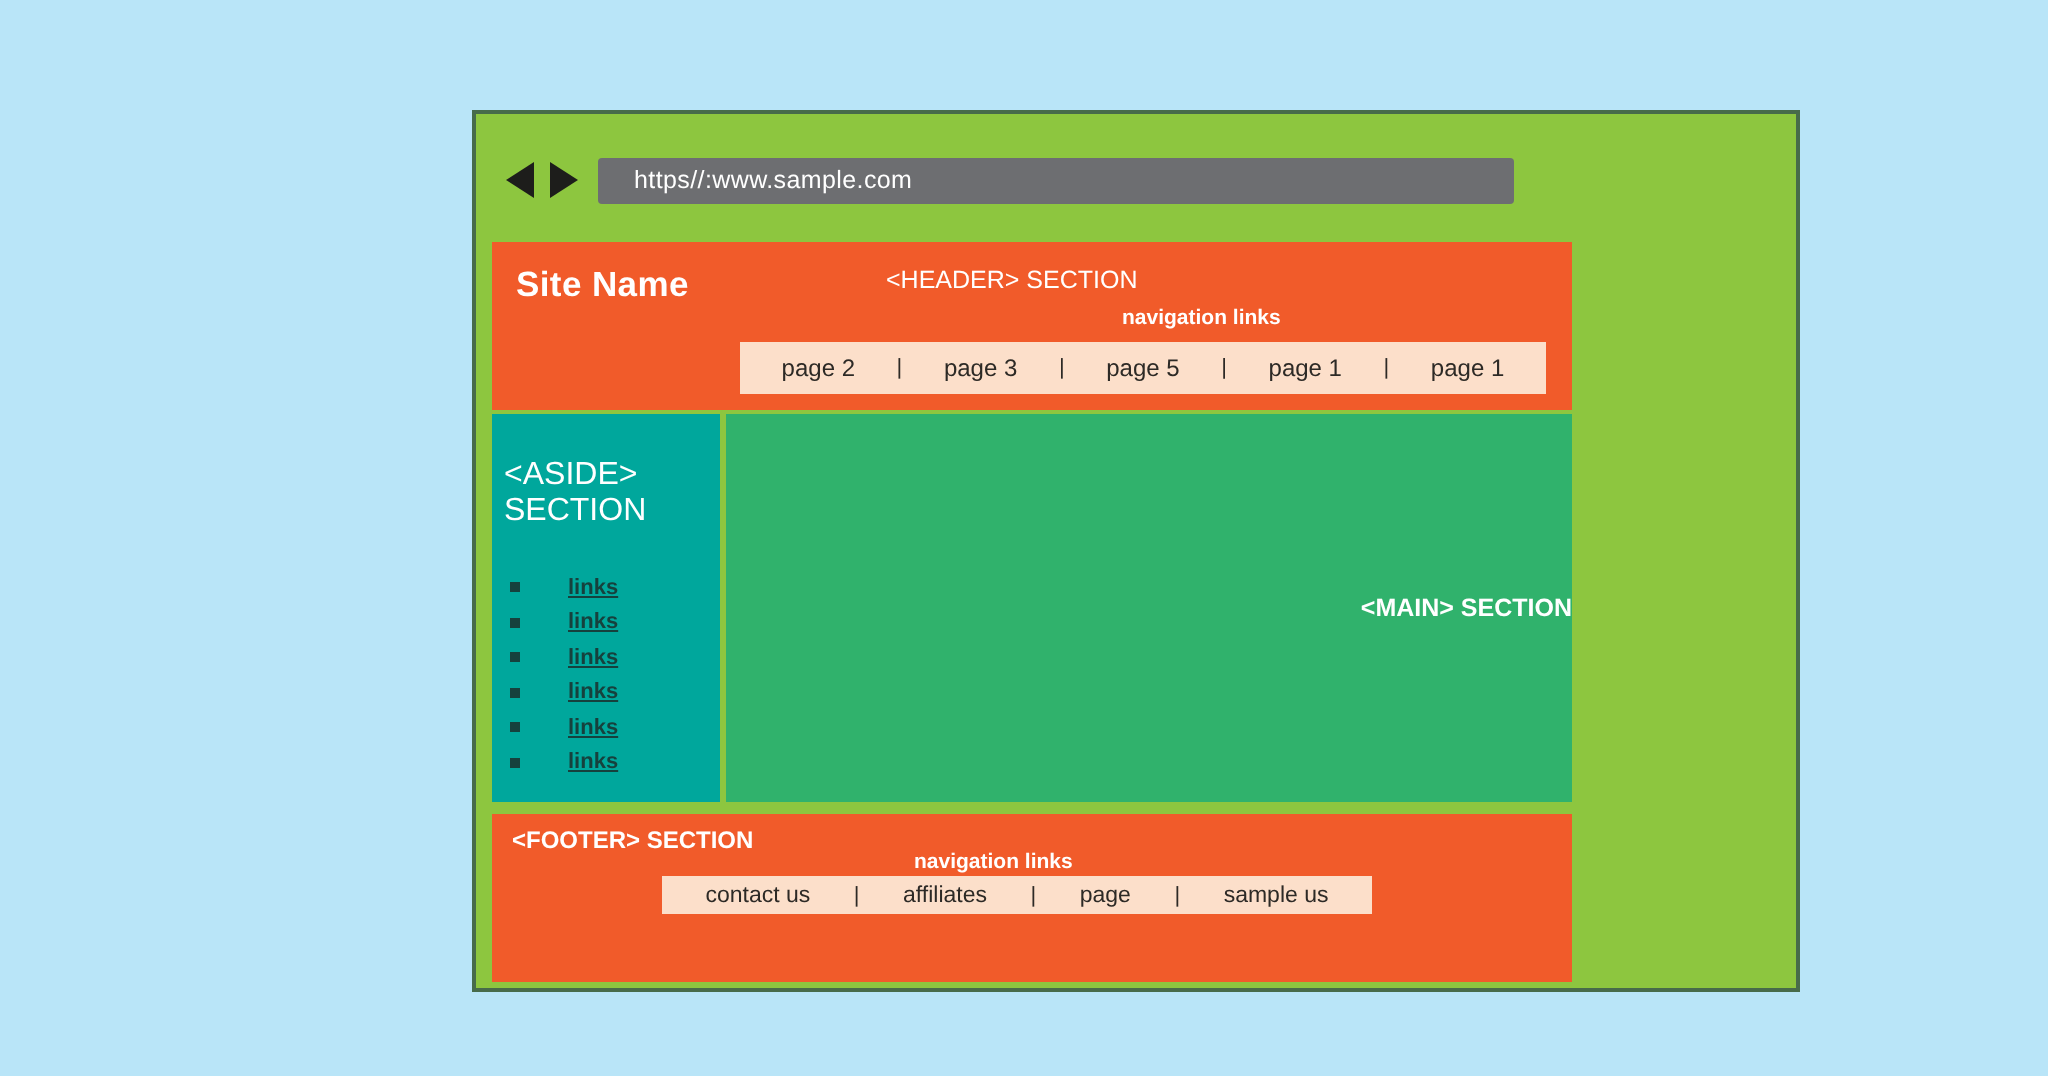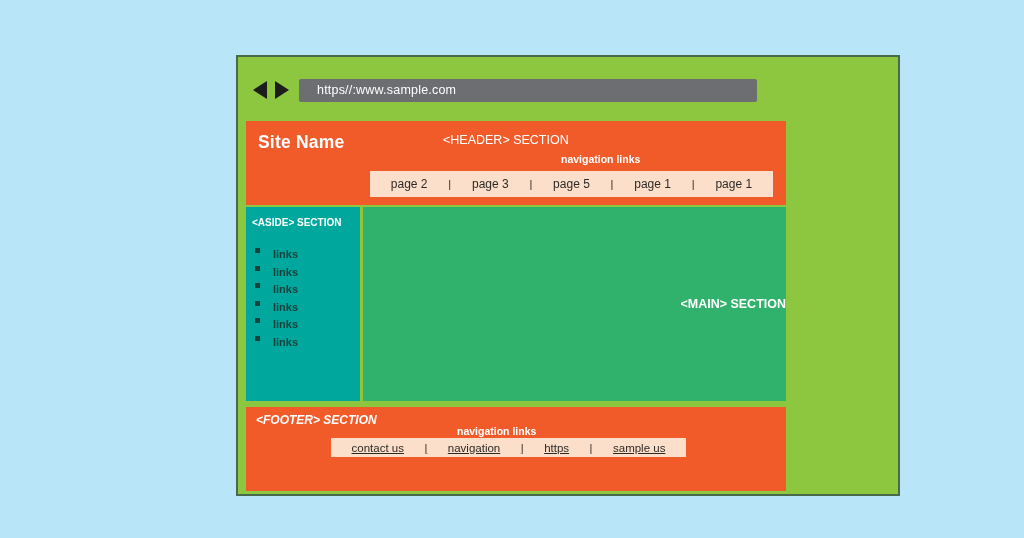--- a/index.html
+++ b/index.html
@@ -59,42 +59,42 @@
     display:flex;align-items:center;justify-content:space-evenly;
   }
   .header-nav-bar{position:absolute;left:124px;top:50px;width:403px;height:26px;font-size:12px;}
   .nav-bar .sep{color:var(--dark-text);font-size:11px;}
   .nav-bar .nav-item{cursor:pointer;}
   
   .aside{
     position:absolute;left:8px;top:150px;width:114px;height:194px;
     background:var(--teal);color:var(--white);
   }
-  .aside-label{margin:10px 0 0 6px;font-size:10px;font-weight:700;}
+  .aside-label{margin:22px 0 0 6px;font-size:16px;font-weight:400;}
   .aside-links{margin:20px 0 0 9px;display:block;}
   .aside-links .link-item{
-    display:flex;align-items:flex-start;gap:13px;height:17.5px;
-    font-size:11px;color:var(--aside-dark);font-weight:600;cursor:pointer;
+    display:flex;align-items:center;gap:24px;height:17.5px;
+    font-size:11px;color:var(--aside-dark);font-weight:600;cursor:pointer;text-decoration:underline;
   }
   .aside-links .bullet{width:5px;height:5px;background:var(--aside-dark);display:inline-block;}
   
   .main{
     position:absolute;left:125px;top:150px;width:423px;height:194px;
     background:var(--main-green);color:var(--white);
     display:flex;align-items:center;justify-content:flex-end;
   }
   .main-label{font-size:12.5px;font-weight:700;}
   
   .footer{
     position:absolute;left:8px;top:350px;width:540px;height:84px;
     background:var(--orange);color:var(--white);
   }
-  .footer-label{position:absolute;left:10px;top:6px;font-size:12px;font-weight:700;font-style:italic;}
+  .footer-label{position:absolute;left:10px;top:6px;font-size:12px;font-weight:700;}
   .footer-nav-caption{position:absolute;left:211px;top:18px;font-size:10.5px;font-weight:700;}
-  .footer-nav-bar{position:absolute;left:85px;top:31px;width:355px;height:19px;font-size:11.5px;text-decoration:underline;}
+  .footer-nav-bar{position:absolute;left:85px;top:31px;width:355px;height:19px;font-size:11.5px;}
 </style>
 </head>
 <body>
 
 <div class="window">
 
   <div class="browser-toolbar">
     <span class="tri tri-left"></span>
     <span class="tri tri-right"></span>
   </div>
@@ -150,21 +150,21 @@
   <div class="main">
     <div class="main-label">&lt;MAIN&gt; SECTION</div>
   </div>
 
   <div class="footer">
     <div class="footer-label">&lt;FOOTER&gt; SECTION</div>
     <div class="footer-nav-caption">navigation links</div>
     <div class="nav-bar footer-nav-bar">
         <span class="nav-item">contact us</span>
         <span class="sep">|</span>
-        <span class="nav-item">navigation</span>
+        <span class="nav-item">affiliates</span>
         <span class="sep">|</span>
-        <span class="nav-item">https</span>
+        <span class="nav-item">page</span>
         <span class="sep">|</span>
         <span class="nav-item">sample us</span>
       </div>
   </div>
 
 </div>
 
 </body></html>

